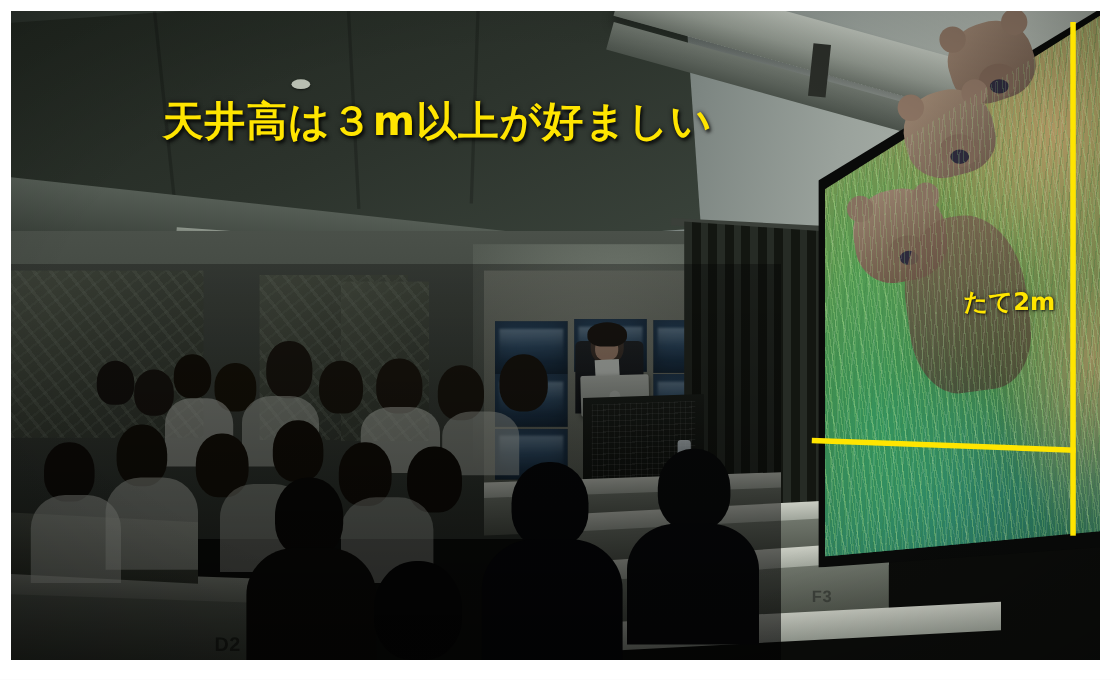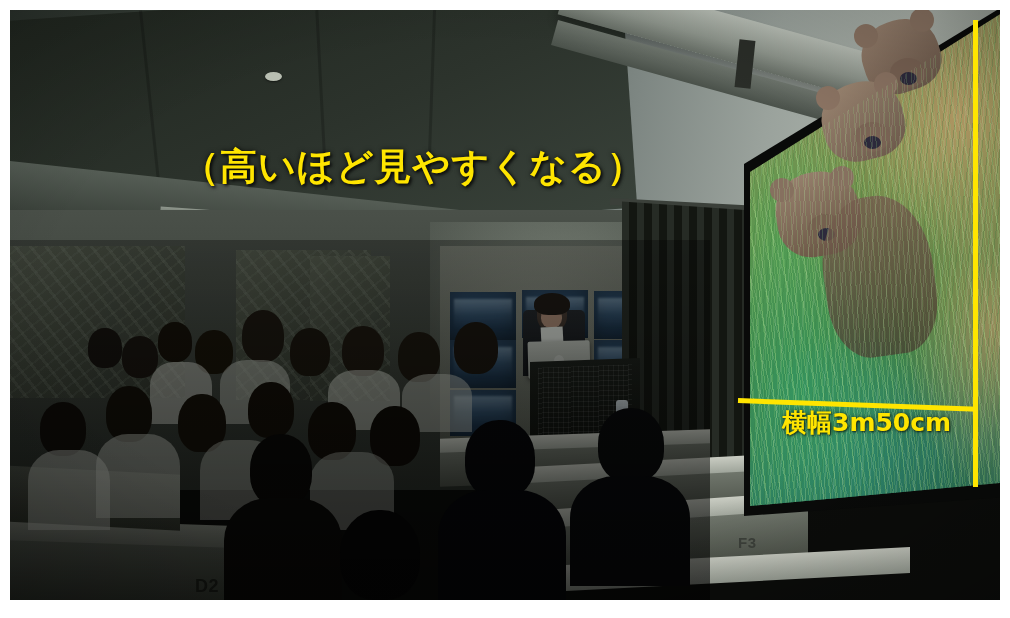--- a/index.html
+++ b/index.html
@@ -380,19 +380,19 @@
       <div class="bear" style="left:120px;top:200px;width:110px;height:160px;background:linear-gradient(170deg,rgba(120,96,80,.85),rgba(70,56,46,.7));transform:rotate(-8deg);border-radius:46% 46% 36% 36%;"></div>
 
       <div class="grass-front"></div>
     </div>
 
     <div class="vline"></div>
     <div class="hline"></div>
 
     <div class="vignette"></div>
 
-    <div class="title" id="title-l2">（高いほど見やすくなる）</div>
-
-    <div class="annot" id="annot-w">横幅3m50cm</div>
+    <div class="title" id="title-l1">天井高は３m以上が好ましい</div>
+
+    <div class="annot" id="annot-h">たて2m</div>
 
 
   </div>
 </div>
 
 </body></html>

